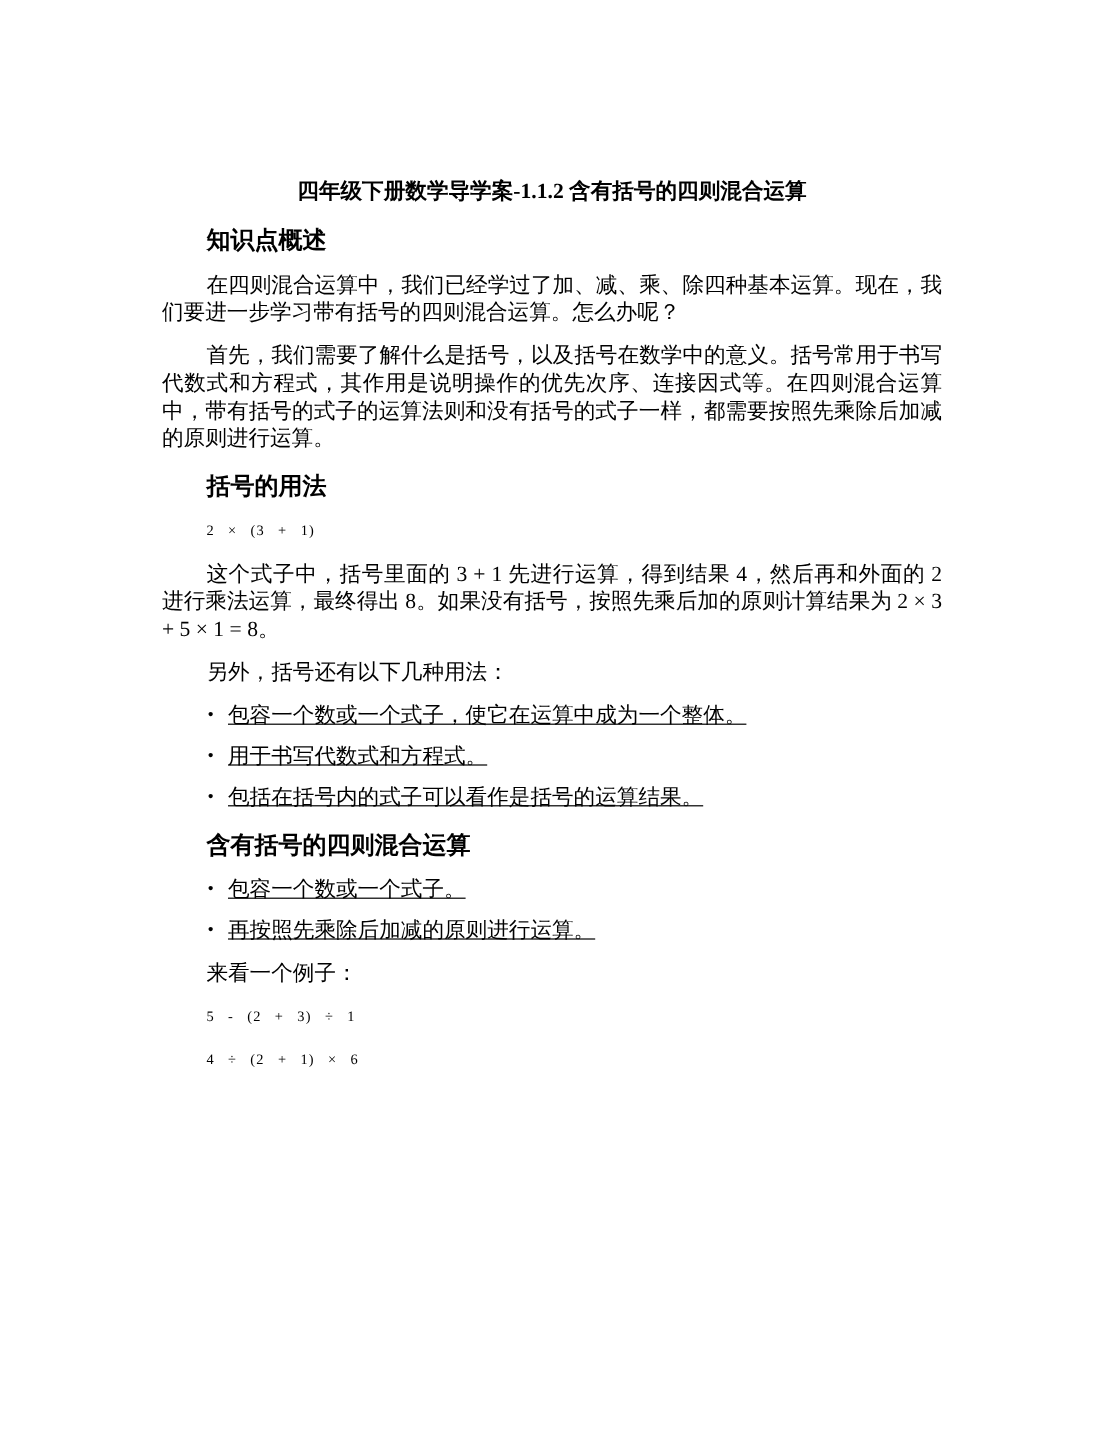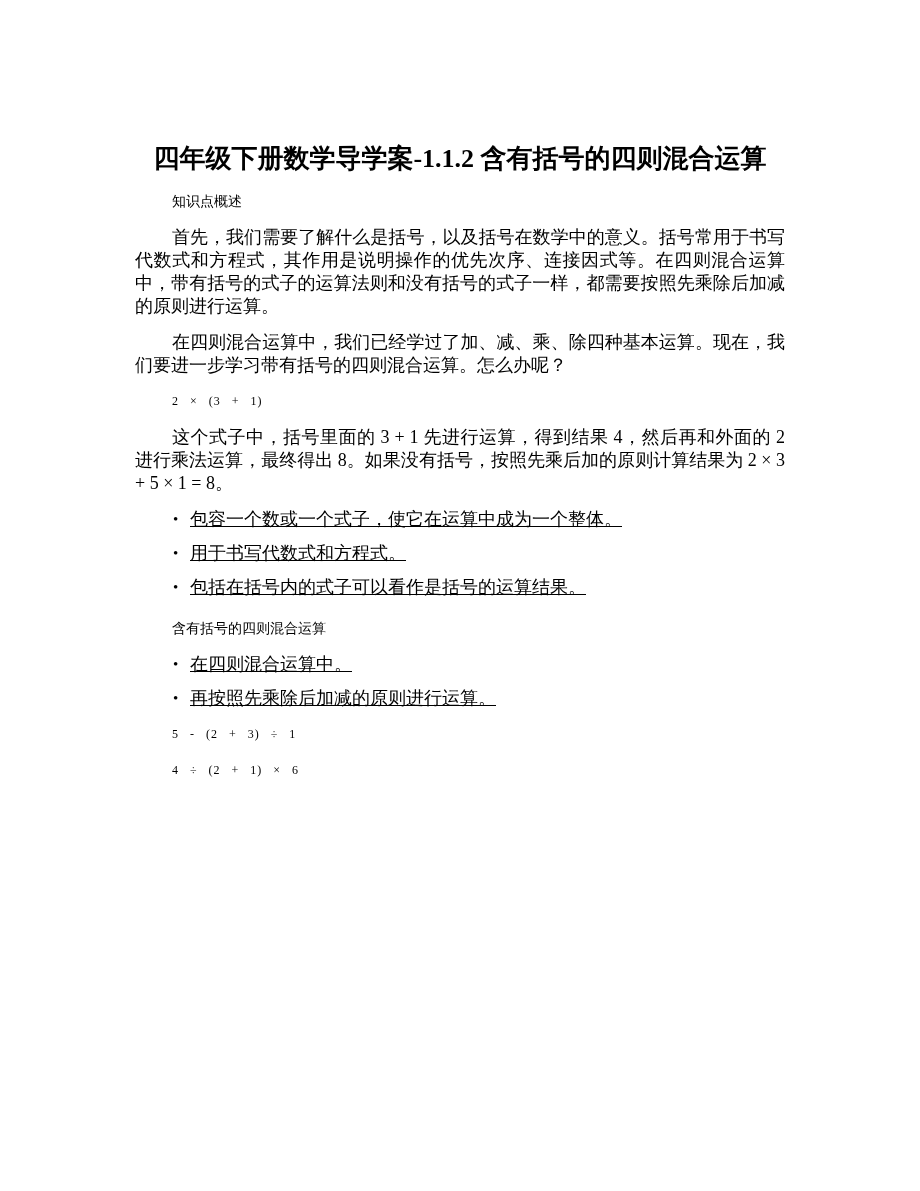--- a/index.html
+++ b/index.html
@@ -11,29 +11,29 @@
     width: 920px;
     height: 1191px;
     color: #000000;
     font-family: "Liberation Serif", "DejaVu Serif", serif;
     overflow: hidden;
   }
   .doc {
     padding: 146px 135px 0 135px;
   }
   .doc-title {
-    font-size: 26px;
+    font-size: 18px;
     font-weight: bold;
     line-height: 26px;
     text-align: center;
     margin: 0 0 16px 0;
   }
   .heading {
-    font-size: 14px;
-    font-weight: normal;
+    font-size: 20px;
+    font-weight: bold;
     line-height: 21px;
     margin: 19px 0 14px 0;
     text-indent: 37px;
   }
   .para {
     font-size: 18px;
     line-height: 23px;
     margin: 13px 0;
     text-indent: 37px;
     text-align: justify;
@@ -65,46 +65,49 @@
   }
 </style>
 </head>
 <body>
 
 <div class="doc">
 
   <div class="doc-title">四年级下册数学导学案-1.1.2 含有括号的四则混合运算</div>
 
   <div class="heading">知识点概述</div>
+  <div class="para">在四则混合运算中，我们已经学过了加、减、乘、除四种基本运算。现在，我们要进一步学习带有括号的四则混合运算。怎么办呢？</div>
   <div class="para">首先，我们需要了解什么是括号，以及括号在数学中的意义。括号常用于书写代数式和方程式，其作用是说明操作的优先次序、连接因式等。在四则混合运算中，带有括号的式子的运算法则和没有括号的式子一样，都需要按照先乘除后加减的原则进行运算。</div>
-  <div class="para">在四则混合运算中，我们已经学过了加、减、乘、除四种基本运算。现在，我们要进一步学习带有括号的四则混合运算。怎么办呢？</div>
 
+  <div class="heading">括号的用法</div>
   <div class="formula">2 × (3 + 1)</div>
   <div class="para">这个式子中，括号里面的 3 + 1 先进行运算，得到结果 4，然后再和外面的 2 进行乘法运算，最终得出 8。如果没有括号，按照先乘后加的原则计算结果为 2 × 3 + 5 × 1 = 8。</div>
+  <div class="para">另外，括号还有以下几种用法：</div>
 
   <div class="bullet">
     <span class="marker">•</span>
     <span class="btext">包容一个数或一个式子，使它在运算中成为一个整体。</span>
   </div>
   <div class="bullet">
     <span class="marker">•</span>
     <span class="btext">用于书写代数式和方程式。</span>
   </div>
   <div class="bullet">
     <span class="marker">•</span>
     <span class="btext">包括在括号内的式子可以看作是括号的运算结果。</span>
   </div>
 
   <div class="heading">含有括号的四则混合运算</div>
 
   <div class="bullet">
     <span class="marker">•</span>
-    <span class="btext">在四则混合运算中。</span>
+    <span class="btext">包容一个数或一个式子。</span>
   </div>
   <div class="bullet">
     <span class="marker">•</span>
     <span class="btext">再按照先乘除后加减的原则进行运算。</span>
   </div>
 
+  <div class="para">来看一个例子：</div>
   <div class="formula">5 - (2 + 3) ÷ 1</div>
   <div class="formula">4 ÷ (2 + 1) × 6</div>
 
 </div>
 
 </body></html>

